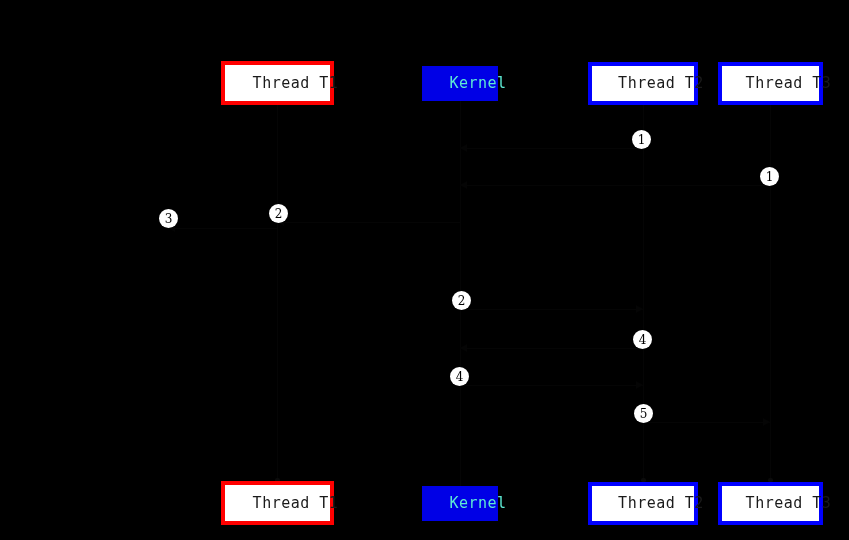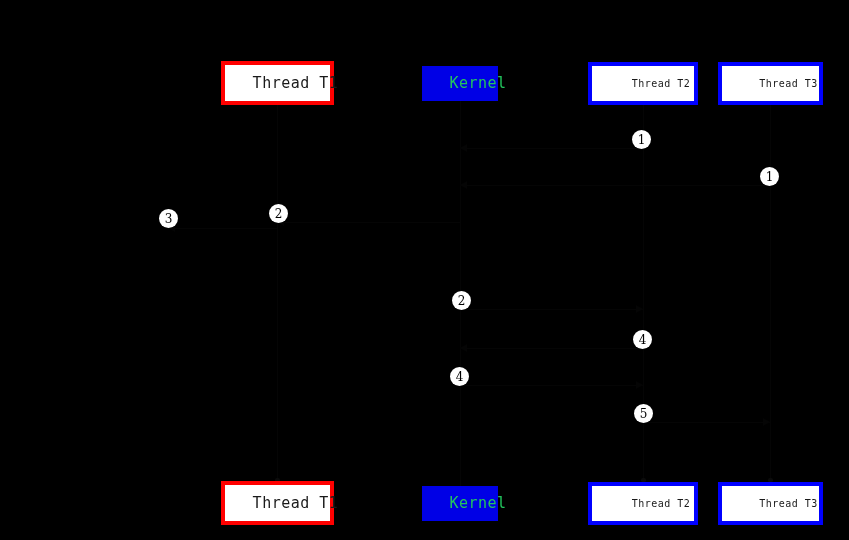--- a/index.html
+++ b/index.html
@@ -39,27 +39,27 @@
     background: #ffffff;
     border: 4px solid #ff0000;
     color: #1a1a1a;
     font-size: 15px;
   }
   
   .pbox-blue {
     background: #ffffff;
     border: 4px solid #0000ff;
     color: #1a1a1a;
-    font-size: 10px;
+    font-size: 15px;
   }
   
   .pbox-fill {
     background: #0000e6;
     border: 0 solid #0000e6;
-    color: #22c55e;
+    color: #5eead4;
     font-size: 15px;
   }
 
   
   .lifeline {
     position: absolute;
     width: 1px;
     background: #050505;
   }
   

